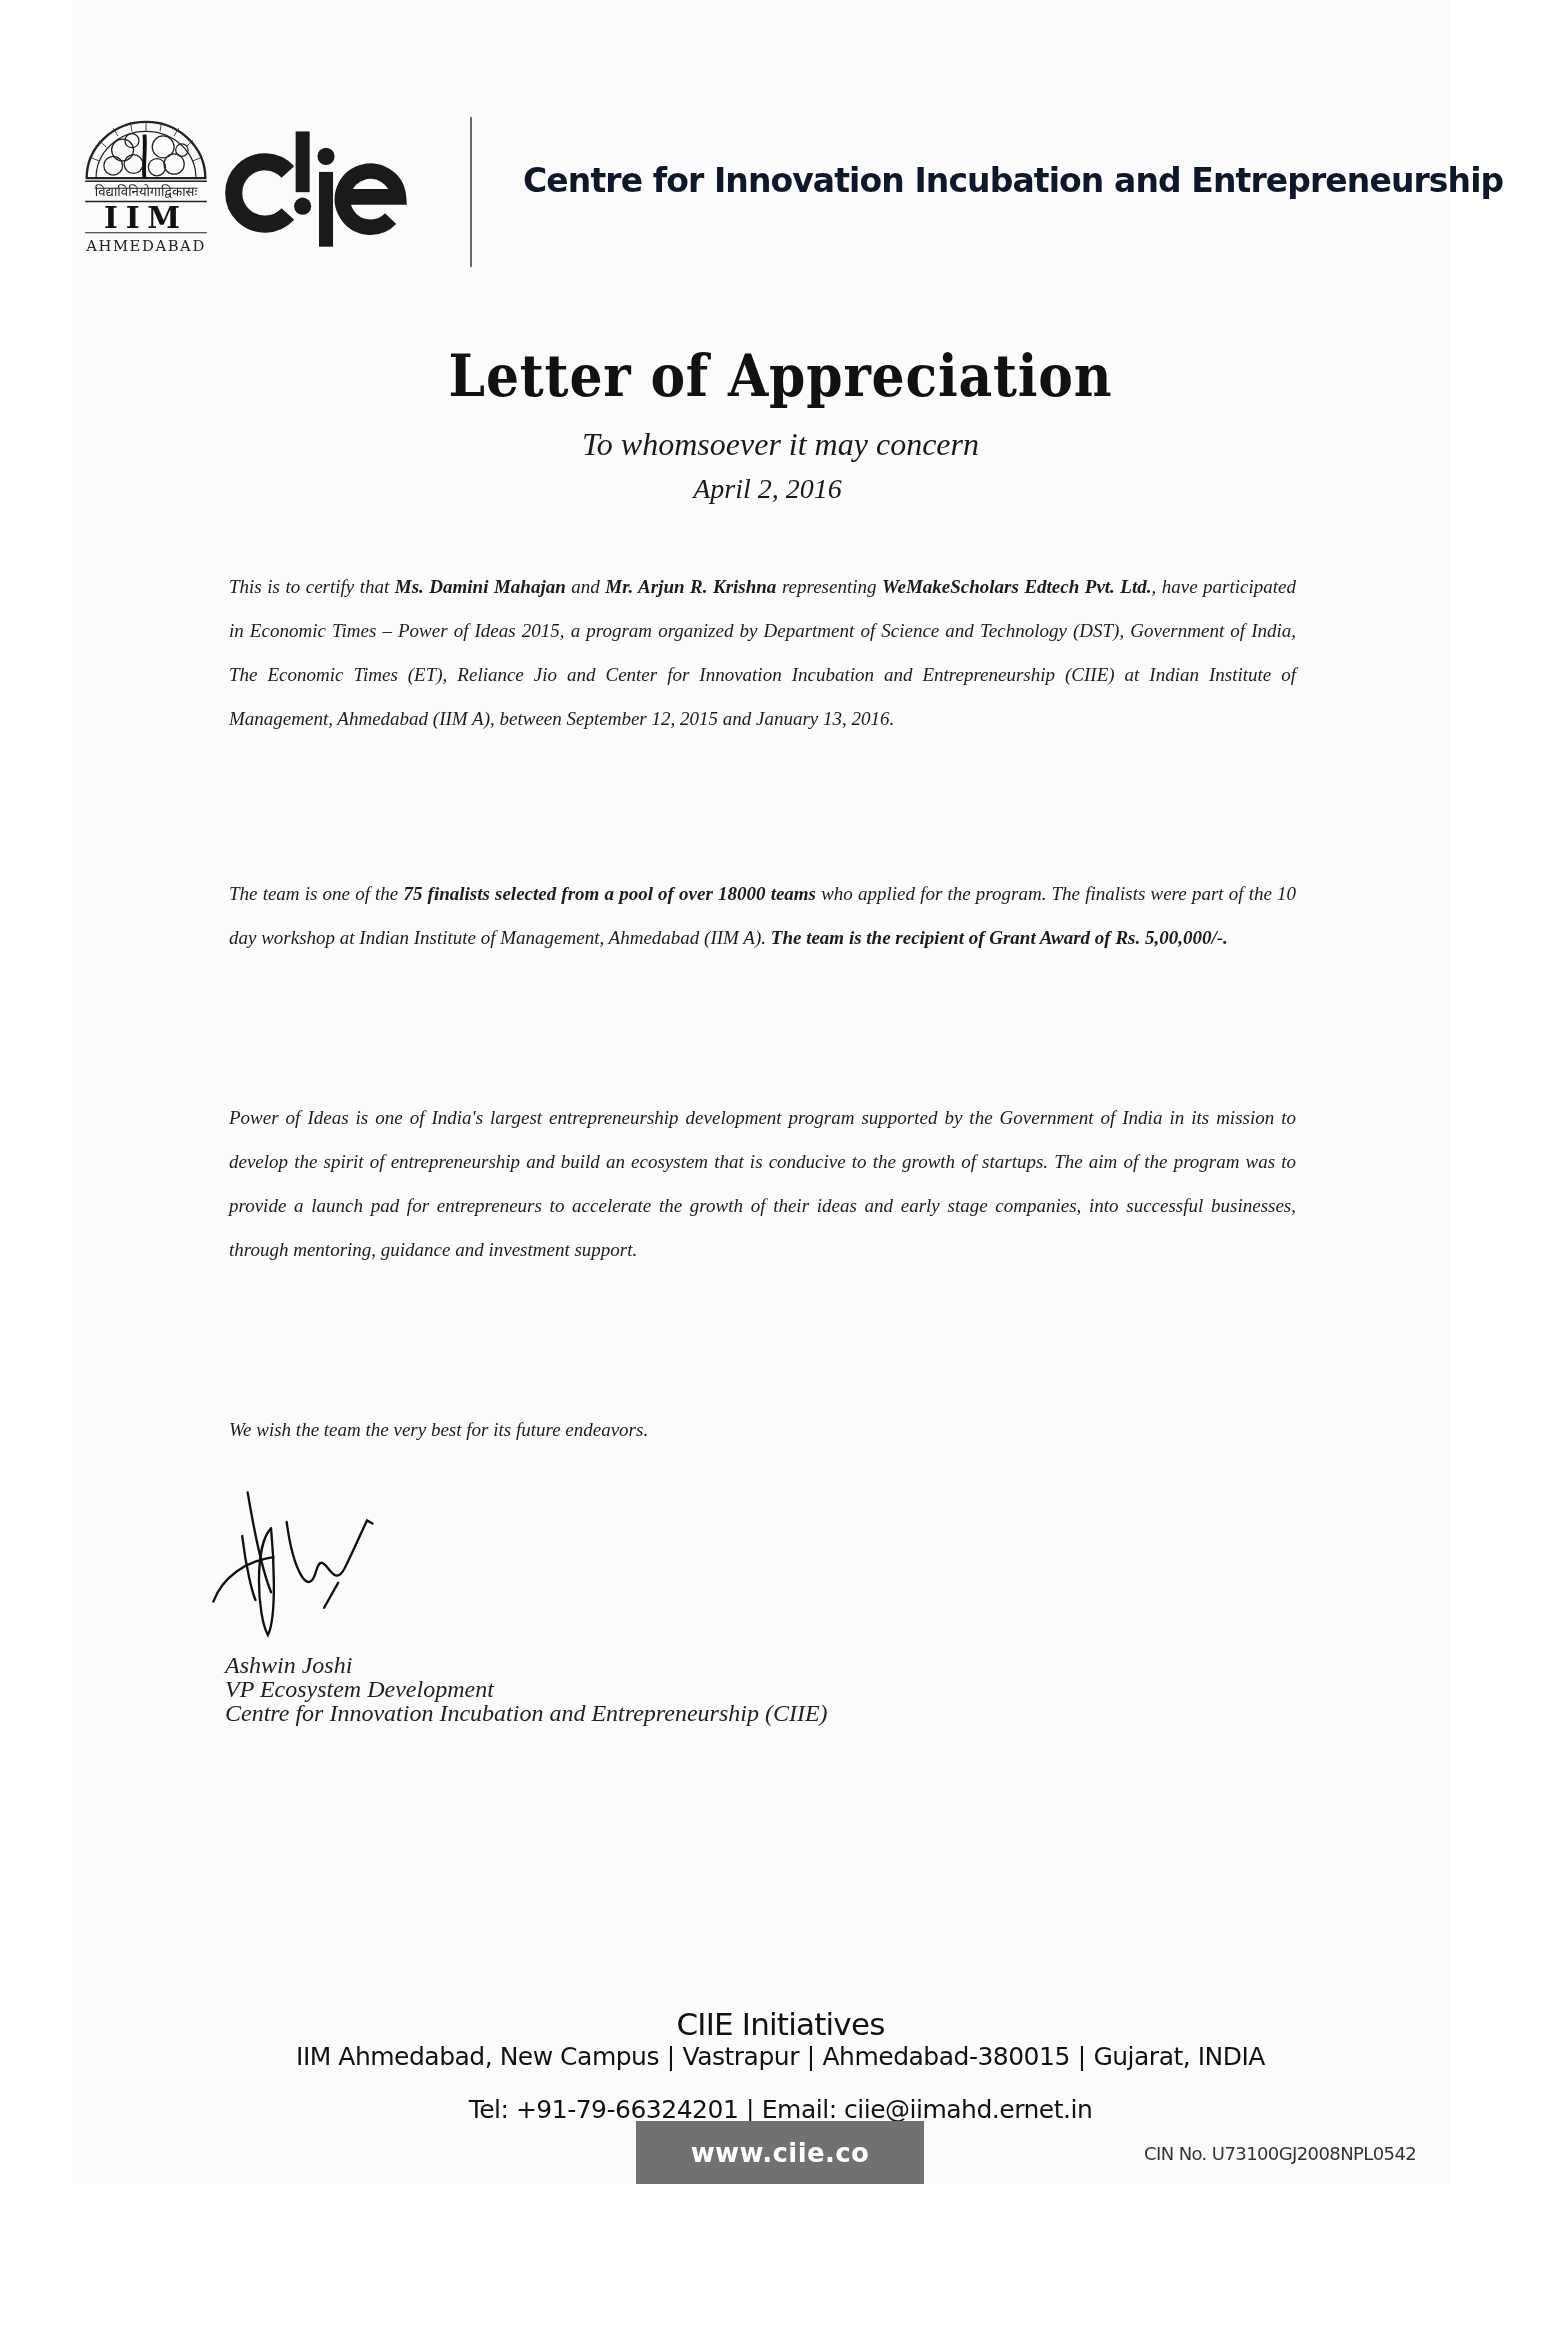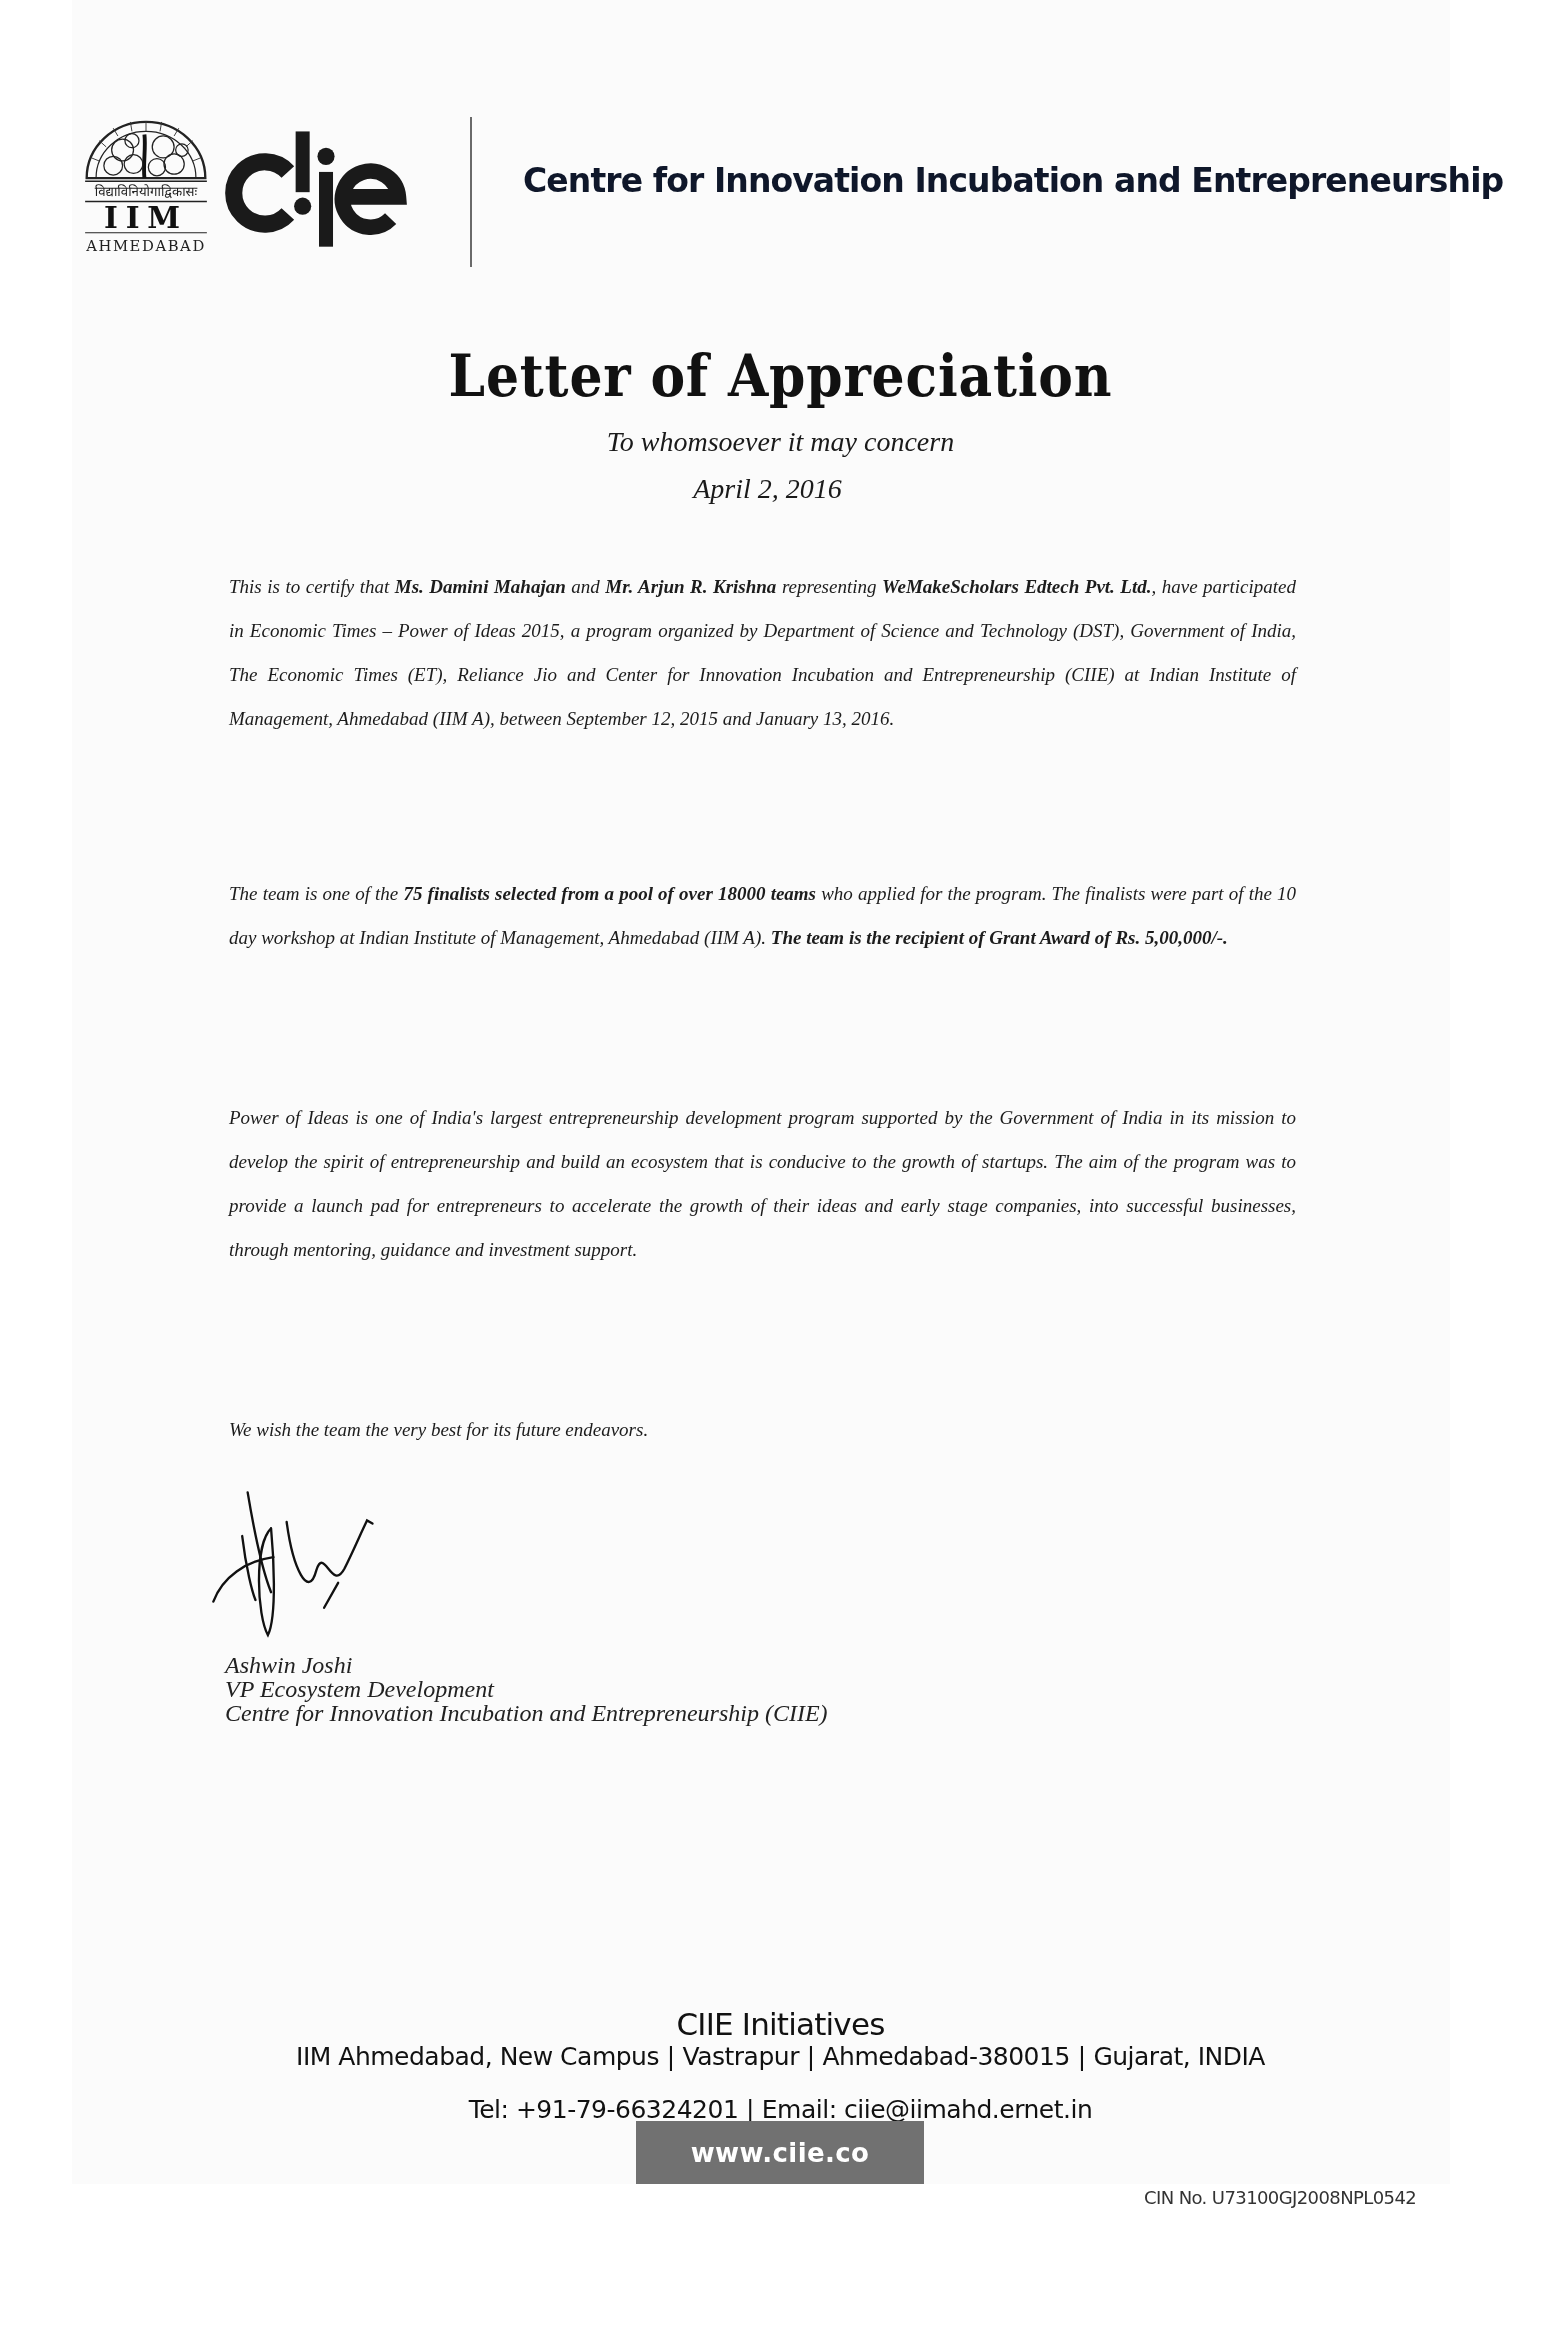--- a/index.html
+++ b/index.html
@@ -27,21 +27,21 @@
 
   
   .letter-title {
     left: 0; width: 1561px; top: 345px; text-align: center;
     font-family: "DejaVu Serif", serif; font-weight: bold;
     font-size: 52px; letter-spacing: 0.8px; color: #111;
     transform: scaleY(1.1);
   }
   .salutation {
     left: 0; width: 1561px; top: 426px; text-align: center;
-    font-style: italic; font-size: 28px; color: #1a1a1a; white-space: nowrap;
+    font-style: italic; font-size: 32px; color: #1a1a1a; white-space: nowrap;
     font-family: "Liberation Serif", serif;
   }
   .date {
     left: 0; width: 1535px; top: 473px; text-align: center;
     font-style: italic; font-size: 28px; color: #1a1a1a;
     font-family: "Liberation Serif", serif;
   }
 
   
   .para {
@@ -86,21 +86,21 @@
     left: 636px; top: 2121px; width: 288px; height: 63px;
     background: #717171; color: #ffffff;
     font-family: "DejaVu Sans", sans-serif; font-weight: bold;
     font-size: 26px; letter-spacing: 0.4px;
     display: flex; align-items: center; justify-content: center;
     text-decoration: none;
   }
   .cin {
     left: 1144px; top: 2143px; width: 305px; overflow: hidden;
     font-family: "DejaVu Sans", sans-serif; font-size: 18px;
-    color: #333; white-space: nowrap; letter-spacing: -0.6px; margin-top: 44px;
+    color: #333; white-space: nowrap; letter-spacing: -0.6px;
   }
 </style>
 </head>
 <body>
 
 <div class="scan"></div>
 
 <div class="abs iim-logo">
   <svg width="128" height="141" viewBox="0 0 164 180">
     <path d="M6 78 A76 72 0 0 1 158 78 Z" fill="none" stroke="#222" stroke-width="3"></path>

